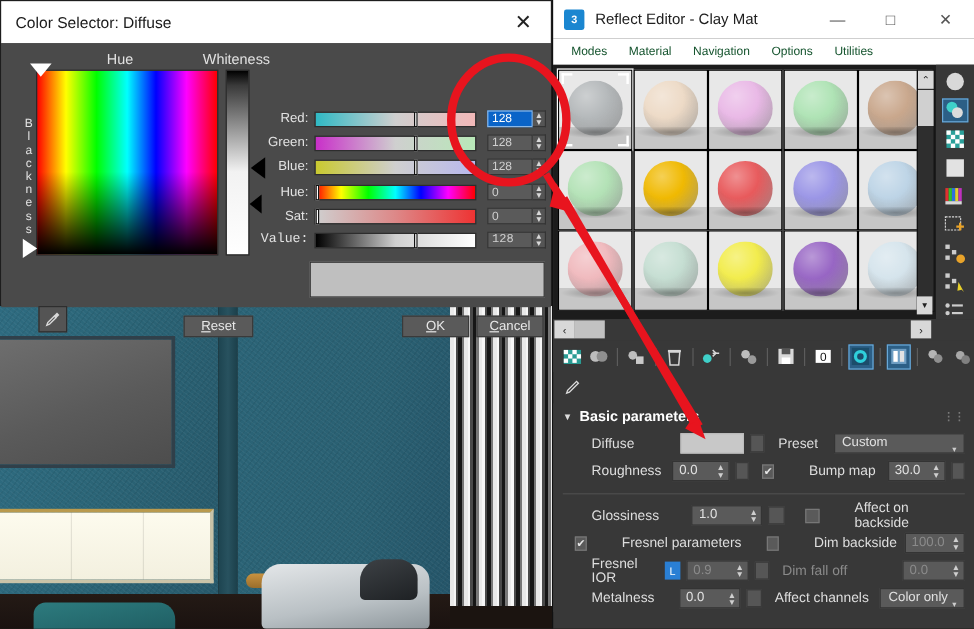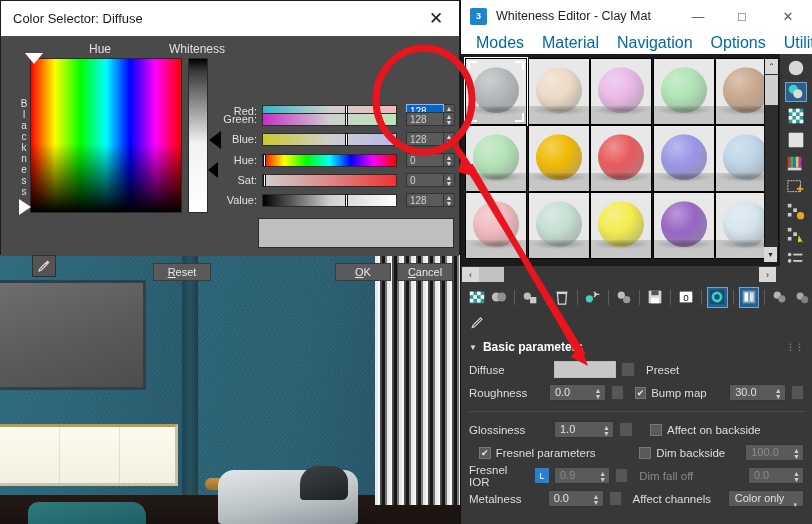--- a/index.html
+++ b/index.html
@@ -168,21 +168,21 @@
     border-radius: 2px;
   }
   #me-title { margin-left: 9px; font-size: 12.5px; color: #202020; }
   .win-btn {
     position: absolute; top: 0; width: 44px; height: 32px;
     display: flex; align-items: center; justify-content: center;
     color: #555; font-size: 13px; cursor: pointer;
   }
   #me-min { right: 92px; } #me-max { right: 48px; } #me-close { right: 2px; }
   #me-menubar { height: 22px; background: #fff; display: flex; align-items: center; padding-left: 6px; }
-  .menu-item { font-size: 16px; color: #0369a1; padding: 0 9px; cursor: pointer; }
+  .menu-item { font-size: 10px; color: #14532d; padding: 0 9px; cursor: pointer; }
 
   
   #sphere-area { position: relative; height: 212px; background: #1c1c1c; padding: 4px 0 0 4px; }
   #sphere-grid { display: grid; grid-template-columns: repeat(5, 1fr); width: 313px; }
   .cell { width: 62px; height: 67px; border: 1px solid #000; background: #d6d6d6; position: relative; overflow: hidden; }
   .cell .bg { position: absolute; inset: 0; background: linear-gradient(180deg,#e8e8e8 0 72%, #c6c6c6 72% 100%); }
   .ball {
     position: absolute; left: 50%; top: 50%; transform: translate(-50%,-54%);
     width: 46px; height: 46px; border-radius: 50%;
   }
@@ -229,21 +229,21 @@
   }
   #mat-name .cv { position: absolute; right: 5px; top: 6px; font-size: 7px; color: #ccc; }
   #mat-type {
     width: 96px; height: 18px; background: #5a5a5a; border: 1px solid #343434;
     color: #e0e0e0; font-size: 11px; display: flex; align-items: center; justify-content: center;
   }
 
   #rollout { background: #383838; padding: 0 8px; }
   #rollout-head { display: flex; align-items: center; height: 22px; color: #fff; font-size: 12px; font-weight: bold; }
   #rollout-head .arw { font-size: 8px; margin-right: 6px; color: #ddd; }
-  .plabel { color: #dedede; font-size: 11.5px; }
+  .plabel { color: #dedede; font-size: 11.5px; margin-left: 24px; }
   .num {
     height: 17px; background: #5a5a5a; border: 1px solid #343434; color: #e0e0e0;
     font-size: 11px; padding-left: 5px; line-height: 15px; position: relative; width: 60px;
   }
   .num.dis { color: #8a8a8a; }
   .num .sp { position: absolute; right: 3px; top: 3px; font-size: 7px; line-height: 6px; color: #cfcfcf; }
   .swatch { height: 17px; border: 1px solid #bdbdbd; }
   .mapbtn { width: 14px; height: 15px; background: #565656; border: 1px solid #3a3a3a; }
   .chk { width: 12px; height: 12px; background: #5a5a5a; border: 1px solid #777; display: inline-flex;
     align-items: center; justify-content: center; font-size: 9px; color: #e8e8e8; }
@@ -324,21 +324,21 @@
           <span><span class="u">R</span>eset</span>
         </div>
       <div id="btn-ok">
           <span><span class="u">O</span>K</span>
         </div>
       <div id="btn-cancel">
           <span><span class="u">C</span>ancel</span>
         </div>
 
       <div id="channels">
-          <div class="ch-row" style="top: 68px; justify-content: flex-end;">
+          <div class="ch-row" style="top: 56px; justify-content: flex-end;">
             <div class="ch-label">Red:</div>
             <div class="ch-bar" style="background: linear-gradient(90deg, rgb(47, 185, 196), rgb(207, 207, 207) 50%, rgb(242, 184, 184));">
               <div class="ch-knob" style="left: 62%;"></div>
             </div>
             <div style="display: flex;">
               <div class="ch-field sel">128</div>
               <div class="spin">▲<br>▼</div>
             </div>
           </div>
           <div class="ch-row" style="top: 76px;">
@@ -374,40 +374,40 @@
           <div class="ch-row" style="top: 137px;">
             <div class="ch-label">Sat:</div>
             <div class="ch-bar" style="background: linear-gradient(90deg, rgb(207, 207, 207), rgb(221, 136, 136), rgb(238, 51, 51));">
               <div class="ch-knob" style="left: 0%;"></div>
             </div>
             <div style="display: flex;">
               <div class="ch-field">0</div>
               <div class="spin">▲<br>▼</div>
             </div>
           </div>
-          <div class="ch-row" style="top: 157px;">
+          <div class="ch-row" style="top: 157px; font-family: Liberation Mono, monospace;">
             <div class="ch-label">Value:</div>
             <div class="ch-bar" style="background: linear-gradient(90deg, rgb(0, 0, 0), rgb(207, 207, 207) 50%, rgb(255, 255, 255));">
               <div class="ch-knob" style="left: 62%;"></div>
             </div>
             <div style="display: flex;">
               <div class="ch-field">128</div>
               <div class="spin">▲<br>▼</div>
             </div>
           </div>
         </div>
       <div id="hsv-arrow"></div>
       <div id="color-preview"></div>
     </div>
   </div>
 
   <div id="mat-editor">
     <div id="me-titlebar">
       <div id="me-icon">3</div>
-      <div id="me-title">Whiteness Editor - Clay Mat</div>
+      <div id="me-title">Reflect Editor - Clay Mat</div>
       <div class="win-btn" id="me-min">—</div>
       <div class="win-btn" id="me-max">□</div>
       <div class="win-btn" id="me-close">✕</div>
     </div>
     <div id="me-menubar">
         <div class="menu-item">Modes</div>
         <div class="menu-item">Material</div>
         <div class="menu-item">Navigation</div>
         <div class="menu-item">Options</div>
         <div class="menu-item">Utilities</div>
@@ -670,20 +670,24 @@
         <span class="arw">▼</span>
         <span>Basic parameters</span>
         <span style="margin-left:auto;color:#7a7a7a;font-size:9px;">⋮⋮</span>
       </div>
 
       <div class="row">
         <div class="plabel" style="width:80px">Diffuse</div>
         <div class="swatch" style="width:62px;background:#c8c8c8"></div>
         <div class="mapbtn"></div>
         <div class="plabel" style="width:48px;margin-left:6px">Preset</div>
+        <div class="ddown" style="width:126px">
+          <span>Custom</span>
+          <span class="cv">▾</span>
+        </div>
       </div>
 
       <div class="row">
         <div class="plabel" style="width:80px">Roughness</div>
         <div class="num">
           <span>0.0</span>
           <span class="sp">▲<br>▼</span>
         </div>
         <div class="mapbtn"></div>
         <div style="margin-left:6px" class="chk">✔</div>

